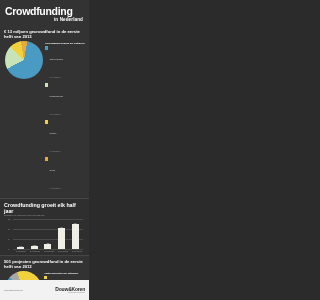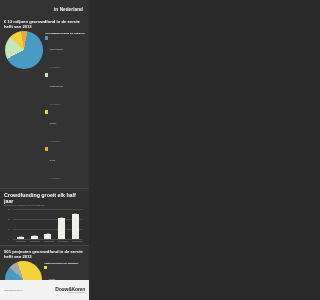--- a/index.html
+++ b/index.html
@@ -54,20 +54,21 @@
   .flogo-main{font-size:5px;font-weight:bold;color:#2b2b2b;letter-spacing:-0.2px;line-height:5px;}
   .flogo-sub{font-size:1.5px;color:#8a8a8a;line-height:2px;}
   .rule{height:1px;background:#454545;margin:0;}
 </style>
 </head>
 <body>
 
 <div class="poster">
 
   <div class="header">
+    <div class="title">Crowdfunding</div>
     <div class="subtitle">in Nederland</div>
   </div>
 
   <div class="section sec-dark">
     <div class="sec-head">€ 13 miljoen gecrowdfund in de eerste helft van 2013</div>
     <div class="pierow">
       <div class="pie pie1" id="pie1" style="background: conic-gradient(from 10deg, rgb(74, 155, 196) 0deg, rgb(74, 155, 196) 232.62deg, rgb(201, 227, 184) 232.62deg, rgb(201, 227, 184) 304.62deg, rgb(242, 210, 60) 304.62deg, rgb(242, 210, 60) 340.62deg, rgb(232, 168, 58) 340.62deg, rgb(232, 168, 58) 360deg);"></div>
       <div class="legend">
         <div class="legend-title">Gecrowdfund bedrag per categorie</div>
         <div class="leg-item">

